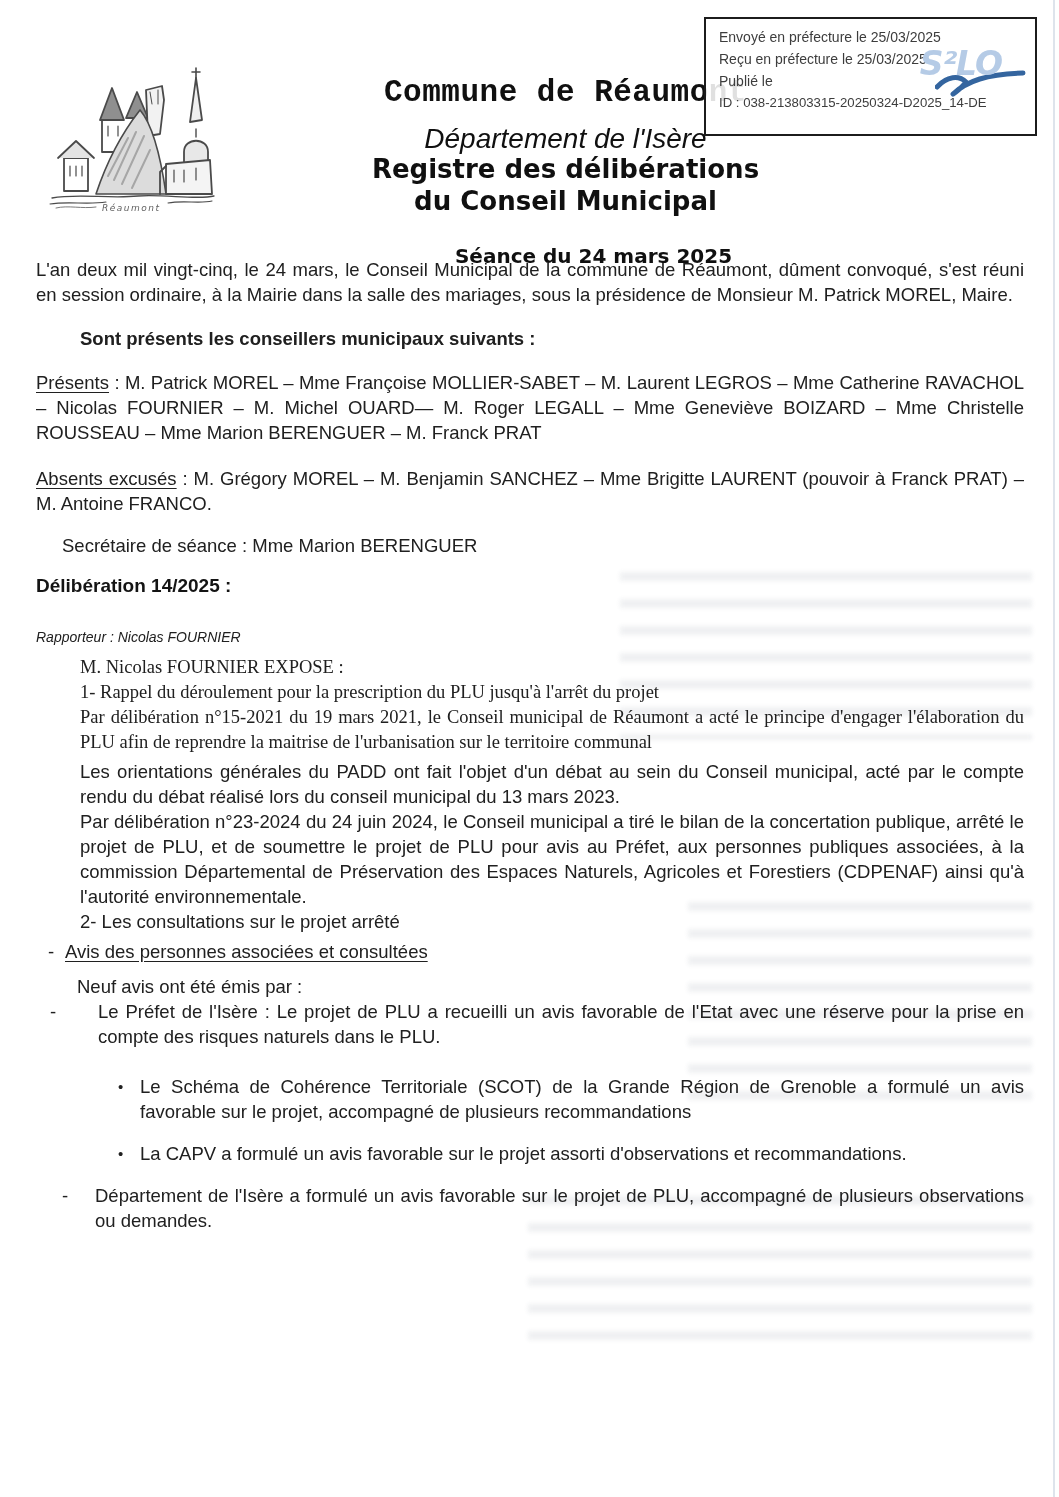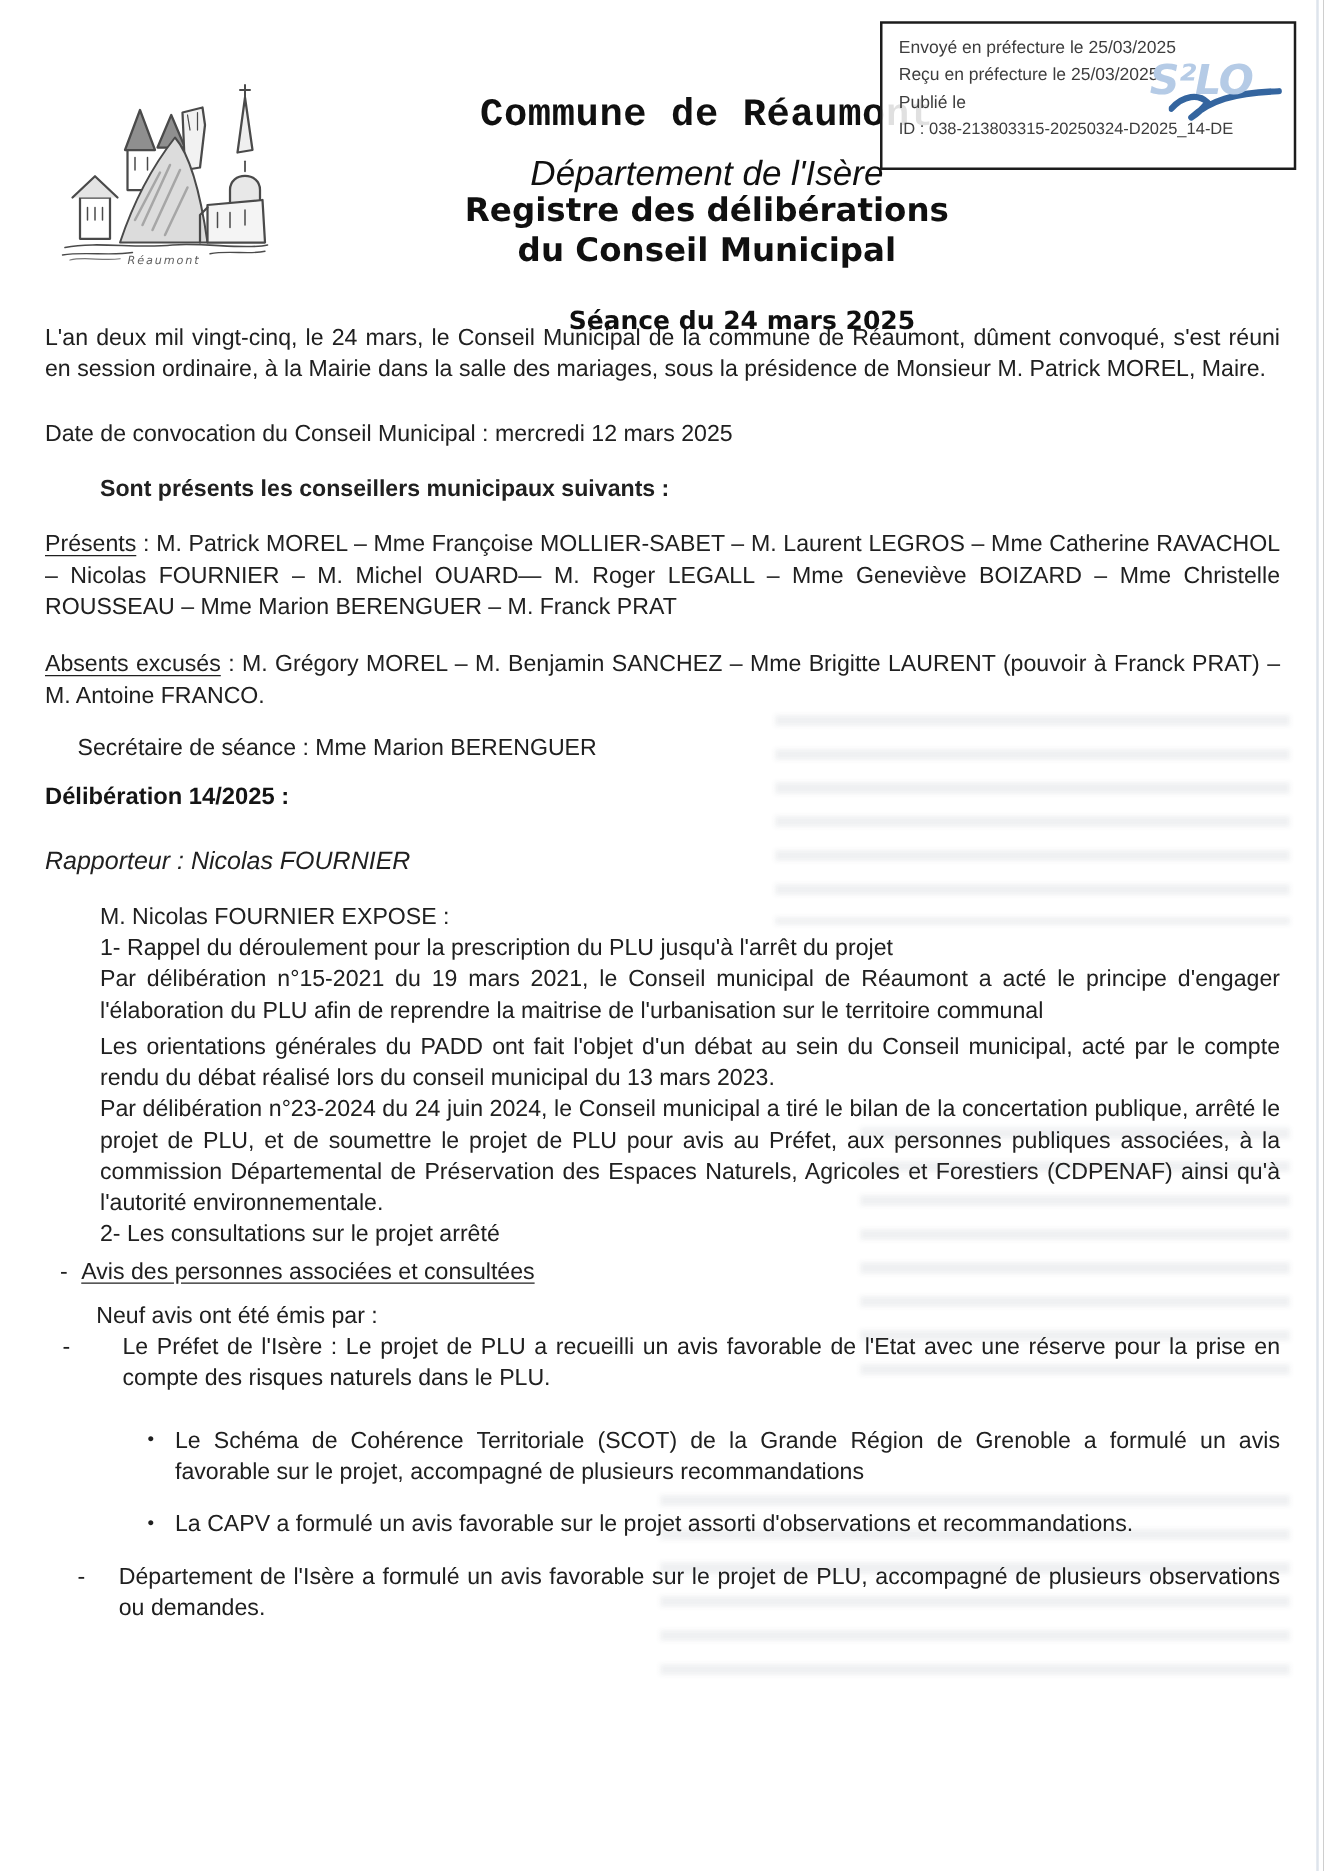--- a/index.html
+++ b/index.html
@@ -53,22 +53,22 @@
   .u { text-decoration:underline; text-underline-offset:3px; }
   .indent1 { padding-left:44px; }
   .indent2 { padding-left:26px; }
 
   .p-date       { margin-top:27px !important; }
   .p-sont       { margin-top:19px !important; }
   .p-presents   { margin-top:19px !important; }
   .p-absents    { margin-top:21px !important; }
   .p-secretaire { margin-top:17px !important; }
   .delib        { margin-top:14px; font-weight:bold; font-size:19px; line-height:27px; color:#141414; }
-  .p-rapporteur { margin-top:26px !important; font-size:20px; }
-  .block-expose { margin-top:18px; }
+  .p-rapporteur { margin-top:26px !important; font-size:14px; }
+  .block-expose { margin-top:5px;font-family:Liberation Serif, serif; }
   .block-consult{ margin-top:4px; }
 
   .dash-item, .bullet-item { display:flex; align-items:flex-start; }
   .dash-item .marker   { flex:0 0 auto; }
   .item-avis     { margin-top:5px; }
   .item-avis .marker   { width:17px; margin-left:12px; }
   .p-neuf        { margin-top:10px !important; padding-left:41px; }
   .item-pref .marker   { width:48px; margin-left:14px; }
   .item-dept     { margin-top:17px; }
   .item-dept .marker   { width:33px; margin-left:26px; }
@@ -131,21 +131,20 @@
     <span class="s2lo">S²LO</span>
     <svg class="s2lo-swoosh" width="92" height="32" viewBox="0 0 92 32">
       <path d="M2,18 C12,7 24,6 31,13 C27,18 23,22 18,25 C32,12 52,5 88,4" stroke="#34659f" stroke-width="5" fill="none" stroke-linecap="round" stroke-linejoin="round"></path>
     </svg>
   </div>
 
   <main class="doc">
 
     <p class="justify">L'an deux mil vingt-cinq, le 24 mars, le Conseil Municipal de la commune de Réaumont, dûment convoqué, s'est réuni en session ordinaire, à la Mairie dans la salle des mariages, sous la présidence de Monsieur M. Patrick MOREL, Maire.</p>
 
-    <p class="p-date">Date de convocation du Conseil Municipal : mercredi 12 mars 2025</p>
 
     <p class="p-sont bold indent1">Sont présents les conseillers municipaux suivants :</p>
 
     <p class="p-presents justify"><span class="u">Présents</span><span> : M. Patrick MOREL – Mme Françoise MOLLIER-SABET – M. Laurent LEGROS – Mme Catherine RAVACHOL – Nicolas FOURNIER – M. Michel OUARD— M. Roger LEGALL – Mme Geneviève BOIZARD – Mme Christelle ROUSSEAU – Mme Marion BERENGUER – M. Franck PRAT</span></p>
 
     <p class="p-absents justify"><span class="u">Absents excusés</span><span> : M. Grégory MOREL – M. Benjamin SANCHEZ – Mme Brigitte LAURENT (pouvoir à Franck PRAT) – M. Antoine FRANCO.</span></p>
 
     <p class="p-secretaire indent2">Secrétaire de séance : Mme Marion BERENGUER</p>
 
     <div class="delib">

